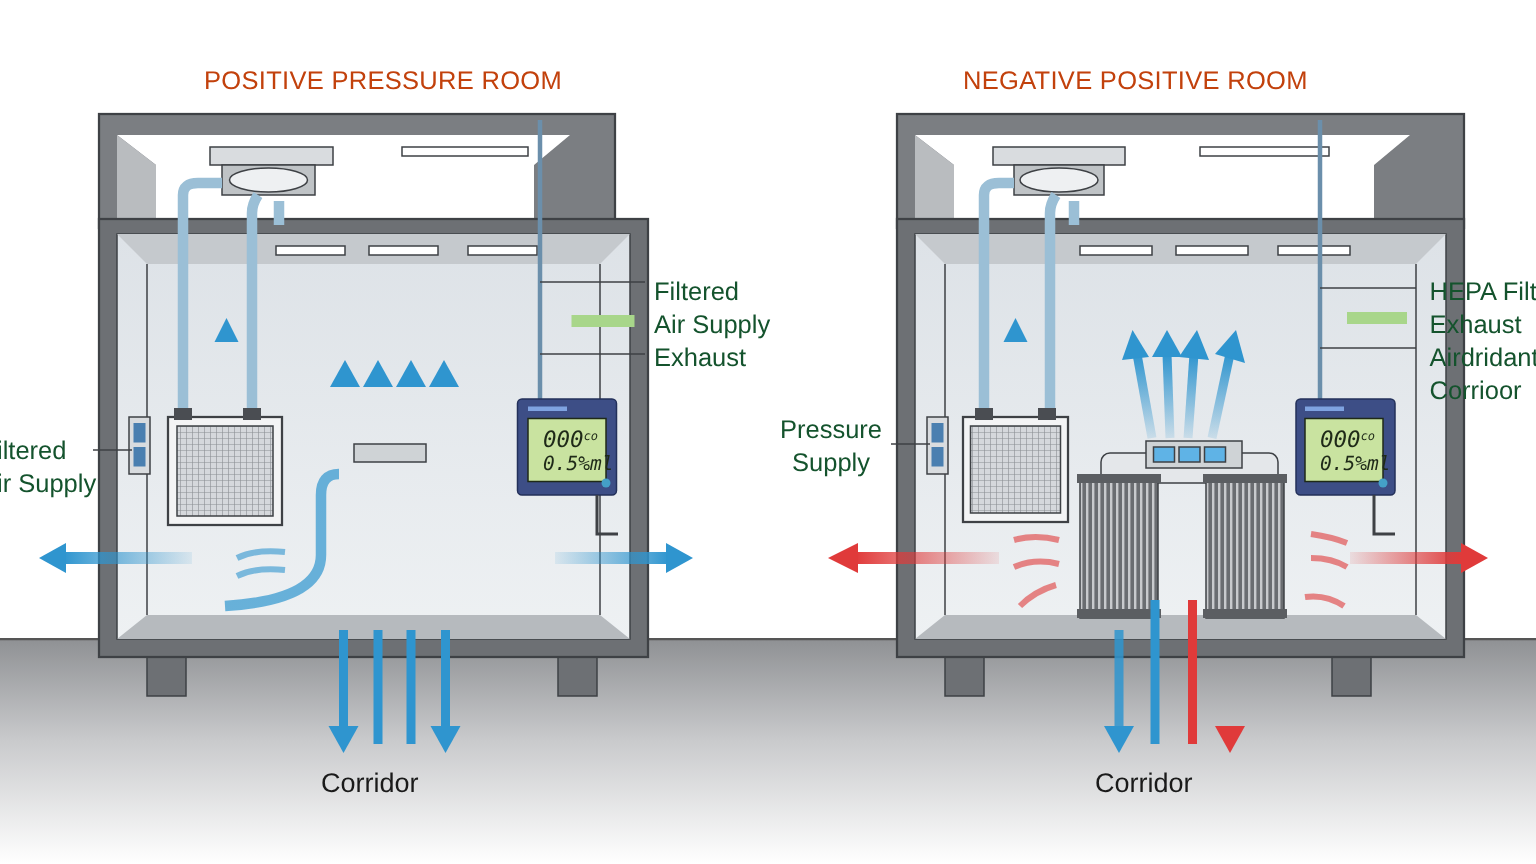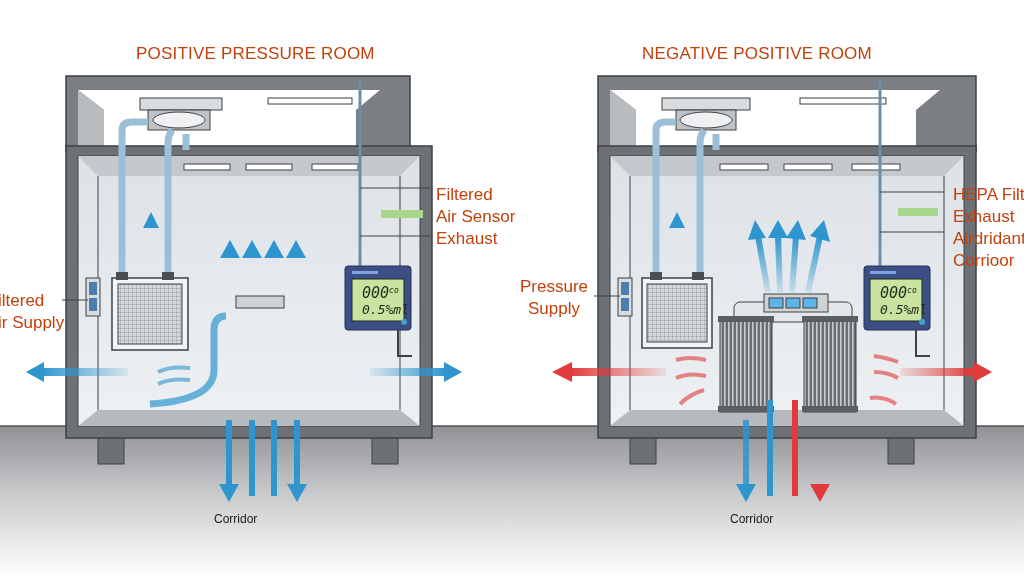--- a/index.html
+++ b/index.html
@@ -1,20 +1,20 @@
 <!DOCTYPE html>
 <html><head>
 <meta charset="utf-8">
 <style>
   html,body{margin:0;padding:0;background:#ffffff;}
   body{width:1024px;height:576px;position:relative;overflow:hidden;font-family:"Liberation Sans","DejaVu Sans",sans-serif;}
   #scene{position:absolute;left:0;top:0;width:1024px;height:576px;}
   .title{position:absolute;top:44px;font-size:17px;color:#c2410c;letter-spacing:0.2px;}
-  .lbl{position:absolute;font-size:17px;color:#c2410c;line-height:22px;white-space:nowrap;}
-  .corr{position:absolute;top:512px;font-size:12px;color:#1a1a1a;}
+  .lbl{position:absolute;font-size:17px;color:#14532d;line-height:22px;white-space:nowrap;}
+  .corr{position:absolute;top:512px;font-size:18px;color:#1a1a1a;}
   .lcd{position:absolute;font-family:"DejaVu Sans Mono",monospace;font-style:italic;color:#1f2a18;font-size:12px;line-height:16px;}
 </style>
 </head>
 <body>
 
 <svg id="scene" viewBox="0 0 1024 576" xmlns="http://www.w3.org/2000/svg">
   <defs>
     <linearGradient id="floorGrad" x1="0" y1="0" x2="0" y2="1">
       <stop offset="0" stop-color="#8f9194"></stop>
       <stop offset="0.45" stop-color="#c9cacc"></stop>
@@ -225,21 +225,21 @@
 
   <line x1="62" y1="300" x2="88" y2="300" stroke="#3e4145"></line>
   <line x1="594" y1="296" x2="620" y2="296" stroke="#3e4145"></line>
 </svg>
 
 <div class="title" style="left:136px;">POSITIVE PRESSURE ROOM</div>
 <div class="title" style="left:642px;">NEGATIVE POSITIVE ROOM</div>
 
 <div class="lbl" style="left:436px;top:184px;">
   <div>Filtered</div>
-  <div>Air Sensor</div>
+  <div>Air Supply</div>
   <div>Exhaust</div>
 </div>
 <div class="lbl" style="left:953px;top:184px;">
   <div>HEPA Filte</div>
   <div>Exhaust</div>
   <div>Airdridant</div>
   <div>Corrioor</div>
 </div>
 
 <div class="lbl" style="left:-2px;top:290px;">

